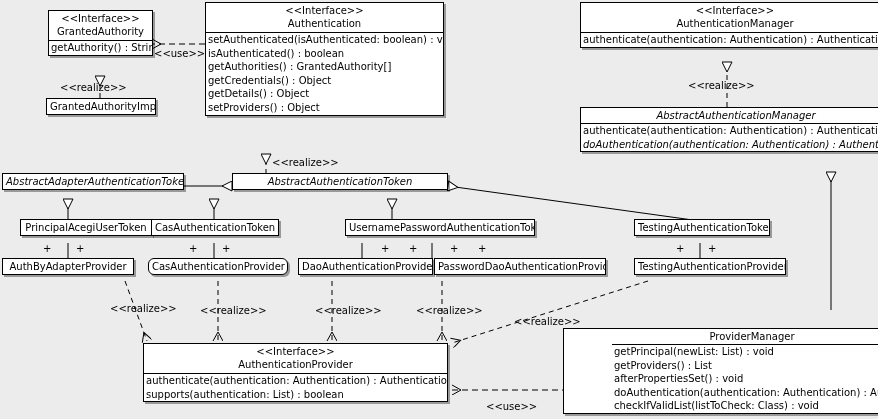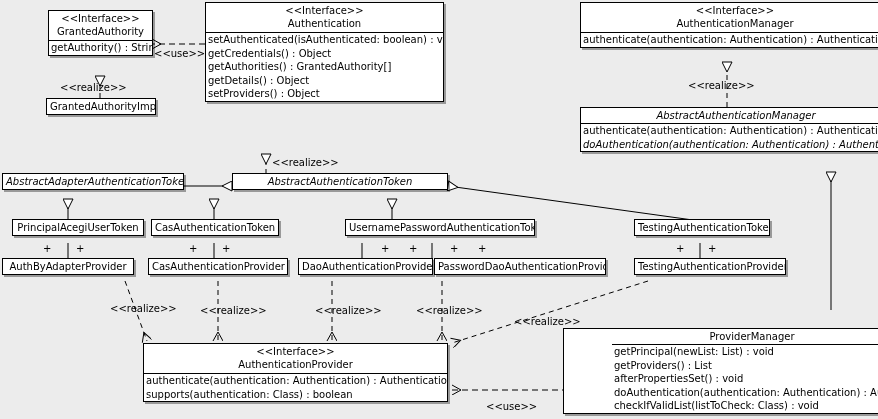--- a/index.html
+++ b/index.html
@@ -179,22 +179,23 @@
     </div>
   </div>
 
   <div class="uml-class" style="left:205px; top:2px; width:239px;">
     <div class="uml-head">
       <span class="stereo">&lt;&lt;Interface&gt;&gt;</span>
       <span class="cname">Authentication</span>
     </div>
     <div class="uml-body">
       <span class="feat">setAuthenticated(isAuthenticated: boolean) : void</span>
+      <span class="feat">isAuthenticated() : boolean</span>
+      <span class="feat">getAuthorities() : GrantedAuthority[]</span>
       <span class="feat">getCredentials() : Object</span>
-      <span class="feat">getAuthorities() : GrantedAuthority[]</span>
       <span class="feat">getDetails() : Object</span>
       <span class="feat">setProviders() : Object</span>
     </div>
   </div>
 
   <div class="uml-class" style="left:580px; top:2px; width:310px;">
     <div class="uml-head">
       <span class="stereo">&lt;&lt;Interface&gt;&gt;</span>
       <span class="cname">AuthenticationManager</span>
     </div>
@@ -218,21 +219,21 @@
       <span class="cname abstract">AbstractAdapterAuthenticationToken</span>
     </div>
   </div>
 
   <div class="uml-class compact" style="left:232px; top:173px; width:216px;">
     <div class="uml-head">
       <span class="cname abstract">AbstractAuthenticationToken</span>
     </div>
   </div>
 
-  <div class="uml-class compact" style="left:12px; top:219px; width:132px;">
+  <div class="uml-class compact" style="left:20px; top:219px; width:132px;">
     <div class="uml-head">
       <span class="cname">PrincipalAcegiUserToken</span>
     </div>
   </div>
 
   <div class="uml-class compact" style="left:151px; top:219px; width:128px;">
     <div class="uml-head">
       <span class="cname">CasAuthenticationToken</span>
     </div>
   </div>
@@ -248,21 +249,21 @@
       <span class="cname">TestingAuthenticationToken</span>
     </div>
   </div>
 
   <div class="uml-class compact" style="left:2px; top:258px; width:132px;">
     <div class="uml-head">
       <span class="cname">AuthByAdapterProvider</span>
     </div>
   </div>
 
-  <div class="uml-class compact" style="left:148px; top:258px; width:140px;">
+  <div class="uml-class compact" style="left:148px; top:258px; width:140px;border-radius:6px;">
     <div class="uml-head">
       <span class="cname">CasAuthenticationProvider</span>
     </div>
   </div>
 
   <div class="uml-class compact" style="left:298px; top:258px; width:135px;">
     <div class="uml-head">
       <span class="cname">DaoAuthenticationProvider</span>
     </div>
   </div>
@@ -279,21 +280,21 @@
     </div>
   </div>
 
   <div class="uml-class" style="left:143px; top:343px; width:305px;">
     <div class="uml-head">
       <span class="stereo">&lt;&lt;Interface&gt;&gt;</span>
       <span class="cname">AuthenticationProvider</span>
     </div>
     <div class="uml-body">
       <span class="feat">authenticate(authentication: Authentication) : Authentication</span>
-      <span class="feat">supports(authentication: Class) : boolean</span>
+      <span class="feat">supports(authentication: List) : boolean</span>
     </div>
   </div>
 
   <div class="uml-class compact" style="left:563px; top:328px; width:330px;padding-left:48px;">
     <div class="uml-head">
       <span class="cname">ProviderManager</span>
     </div>
     <div class="uml-body">
       <span class="feat">getPrincipal(newList: List) : void</span>
       <span class="feat">getProviders() : List</span>

